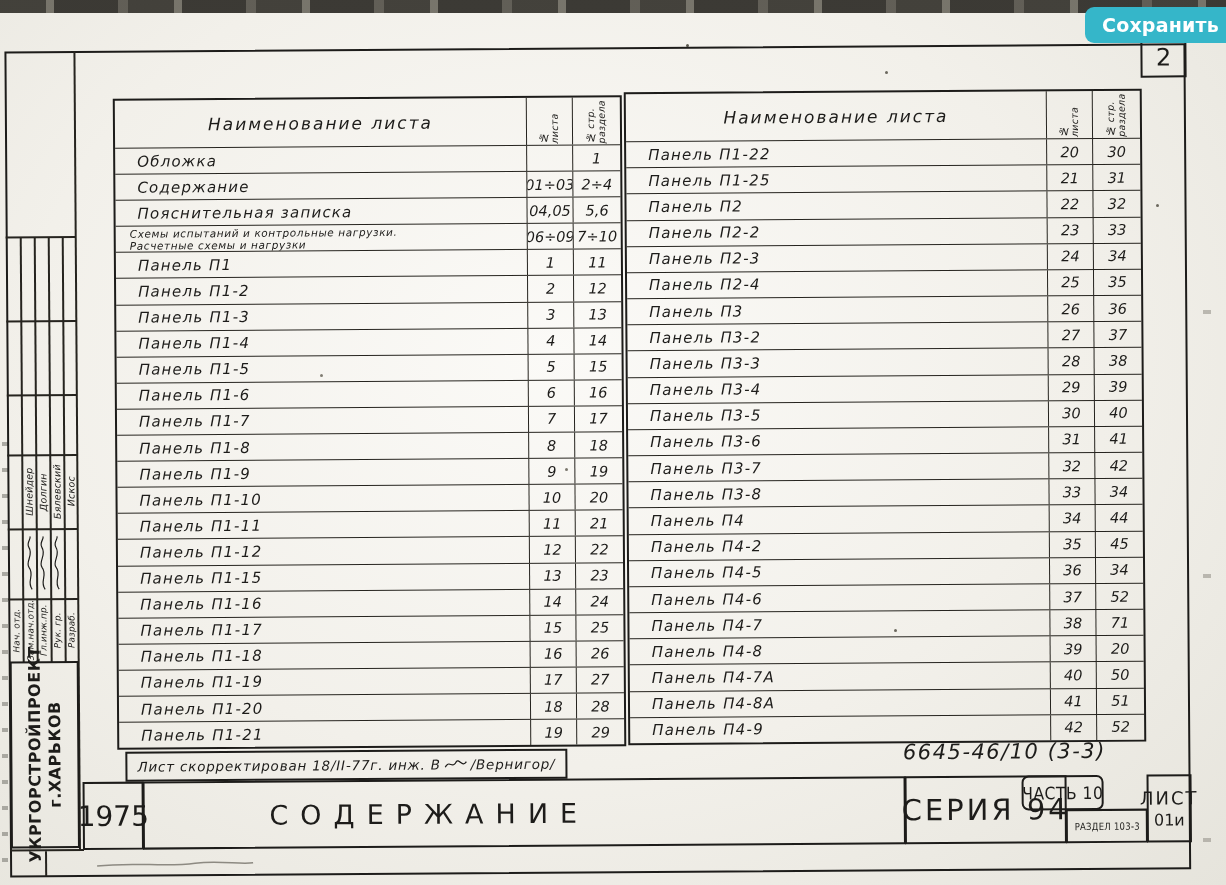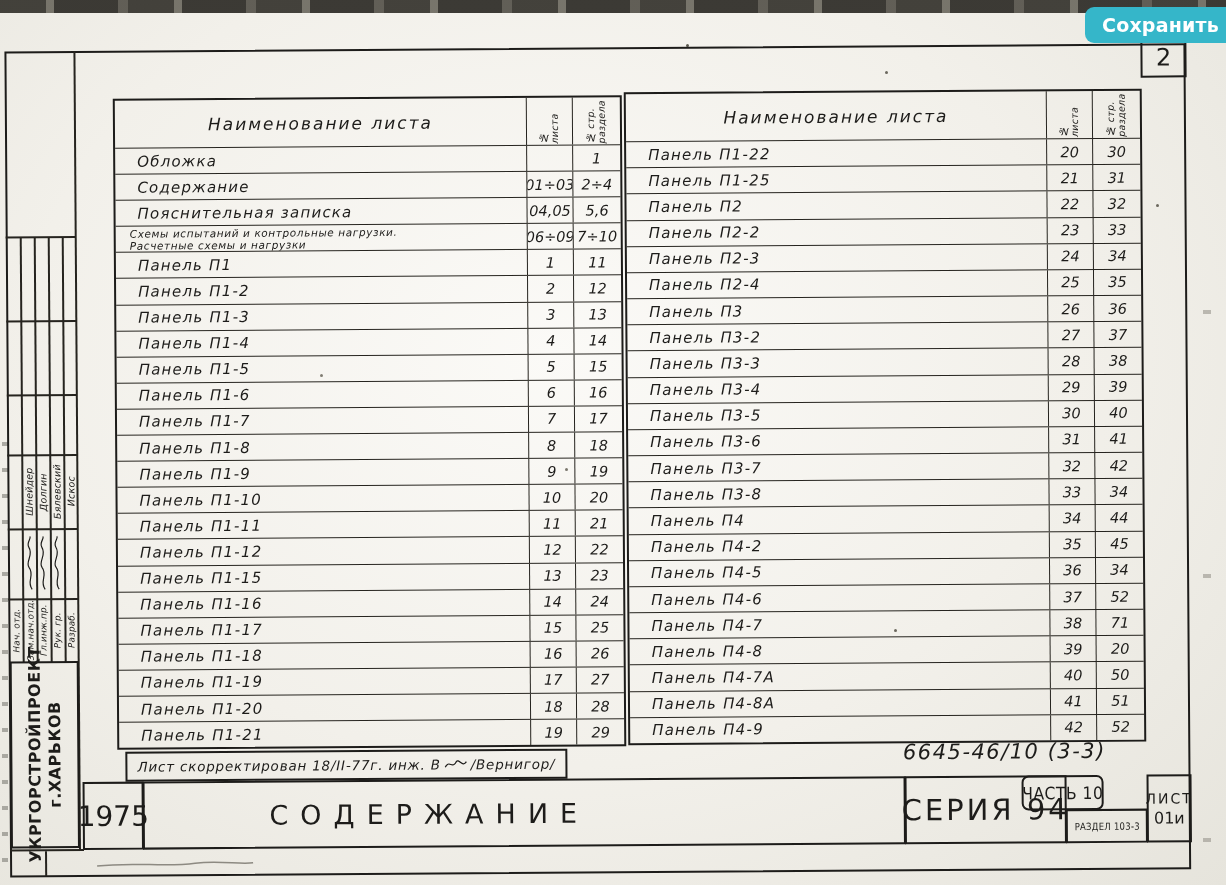--- a/index.html
+++ b/index.html
@@ -54,21 +54,21 @@
   .tb{position:absolute;border:2.3px solid var(--ink);box-sizing:border-box;display:flex;align-items:center;justify-content:center;background:transparent;}
   #year-box{left:83px;top:782px;width:61px;height:68px;font-size:28px;}
   #title-cell{left:143px;top:782px;width:763px;height:68px;}
   #sheet-title{font-size:27px;letter-spacing:12px;transform:translateX(-95px);white-space:nowrap;}
   #series-box{left:905px;top:782px;width:162px;height:68px;font-size:29px;letter-spacing:3px;white-space:nowrap;}
   #part-cell{left:1022px;top:782px;width:82px;height:35px;font-size:17px;letter-spacing:.5px;white-space:nowrap;transform-origin:center;border-radius:7px;}
   #part-cell span{transform:scaleX(.92);display:inline-block;}
   #section-cell{left:1066px;top:816px;width:82px;height:34px;font-size:10px;white-space:nowrap;}
   #section-cell span{transform:scaleX(.85);display:inline-block;letter-spacing:.3px;}
   #sheetno-cell{left:1147px;top:782px;width:45px;height:68px;flex-direction:column;justify-content:center;gap:2px;}
-  #sheetno-cell .lab{font-size:14px;letter-spacing:2px;text-align:center;}
+  #sheetno-cell .lab{font-size:18px;letter-spacing:2px;text-align:center;}
   #sheetno-cell .val{font-size:16px;}
   
   .band{position:absolute;left:11px;width:69px;display:flex;}
   .vcell{flex:1;display:flex;align-items:center;justify-content:center;overflow:hidden;}
   #stamp-names{top:456px;height:71px;}
   #stamp-names .vtext{font-size:9.5px;letter-spacing:.2px;}
   #stamp-sigs{top:529px;height:68px;}
   #stamp-roles{top:600px;height:60px;}
   #stamp-roles .vtext{font-size:8.8px;letter-spacing:.2px;}
   #org-box{position:absolute;left:11px;top:661px;width:69px;height:187px;border:2.5px solid var(--ink);box-sizing:border-box;

